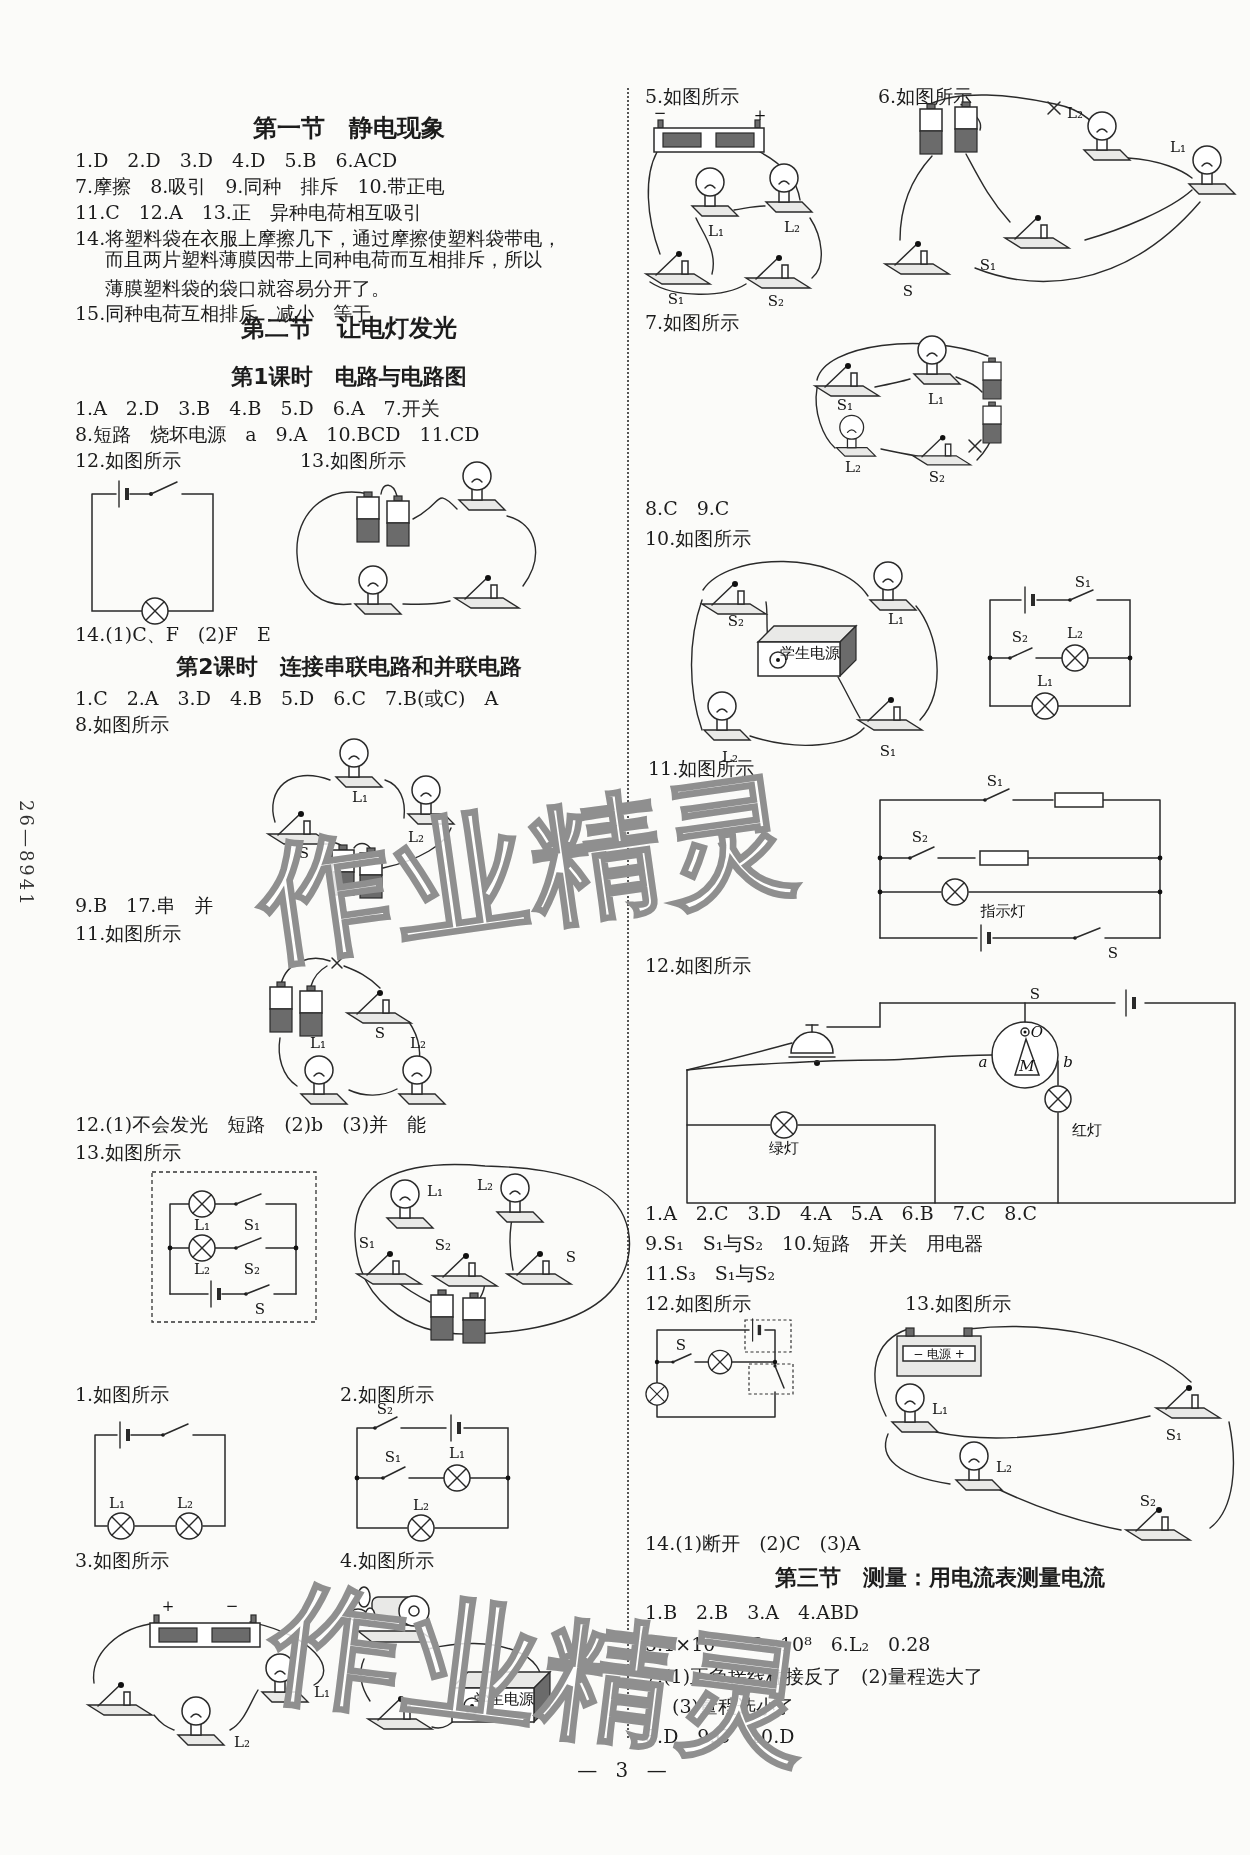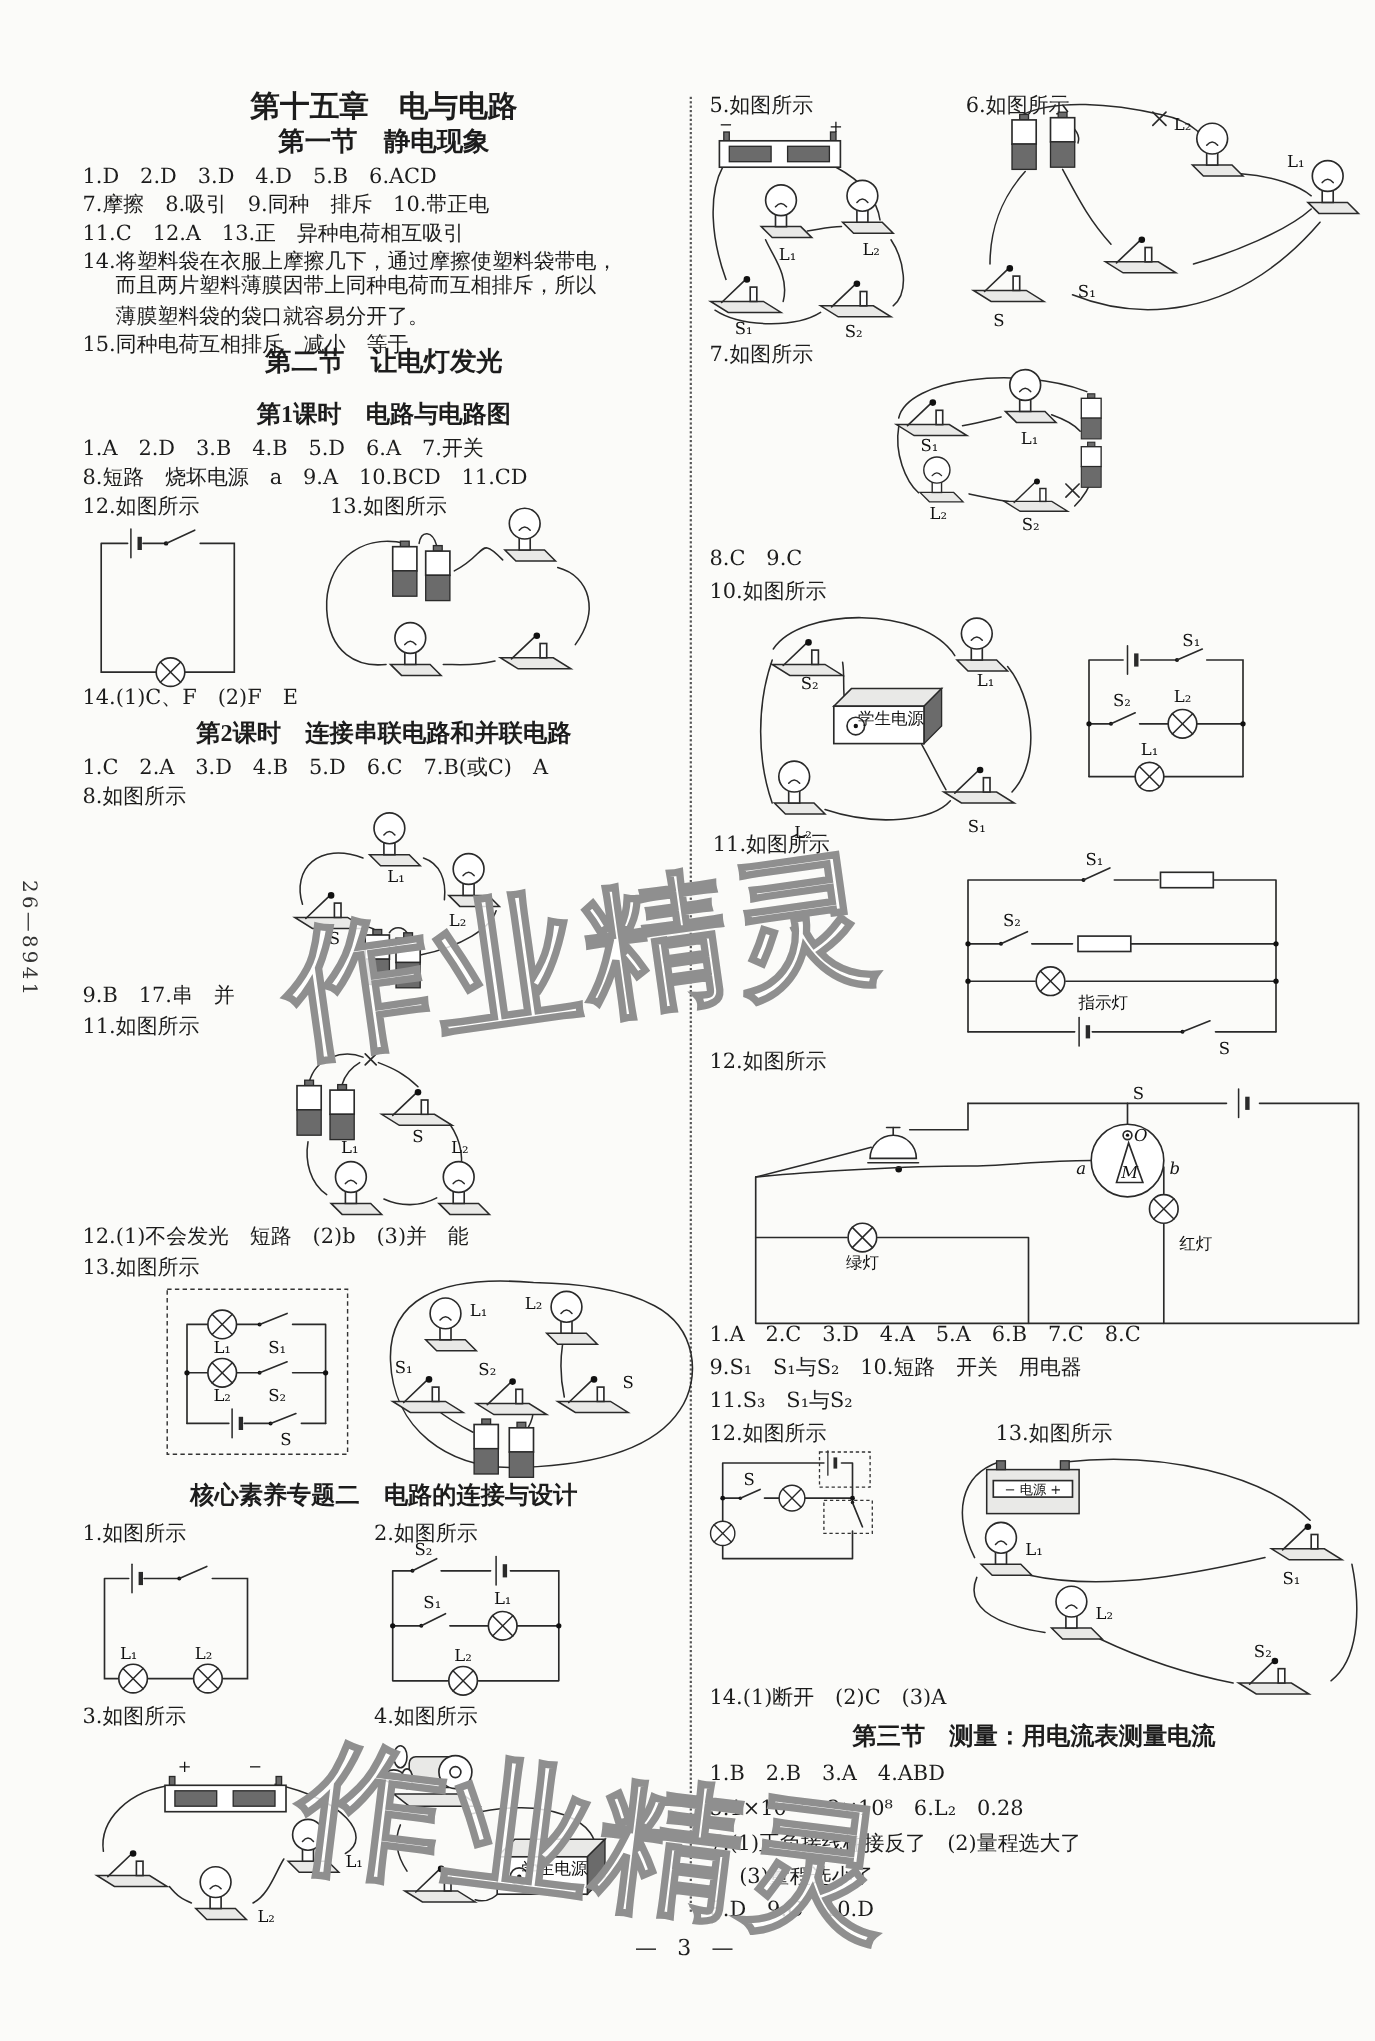--- a/index.html
+++ b/index.html
@@ -2,21 +2,21 @@
 <html><head>
 <meta charset="utf-8">
 <style>
   html,body{margin:0;padding:0;background:#e8e8e6;}
   .page{position:relative;width:1250px;height:1855px;background:#fbfbf9;margin:0 auto;overflow:hidden;
         font-family:"DejaVu Serif","Liberation Serif",serif;color:#1c1c1c;}
   .t{position:absolute;font-size:19px;line-height:25px;white-space:nowrap;}
   .tc{position:absolute;text-align:center;white-space:nowrap;font-family:"DejaVu Sans","Liberation Sans",sans-serif;font-weight:700;}
   .h1{font-size:27px;}
   .h2{font-size:24px;}
-  .h3{font-size:22px;font-family:Liberation Serif, serif;}
+  .h3{font-size:22px;}
   .divider{position:absolute;left:627px;top:88px;height:1650px;width:0;border-left:2px dotted #555;}
   .margin-code{position:absolute;left:16px;top:800px;writing-mode:vertical-lr;text-orientation:mixed;
                font-size:18px;letter-spacing:3px;color:#333;}
   .pagenum{position:absolute;left:540px;top:1758px;width:170px;text-align:center;font-size:20px;letter-spacing:6px;}
   .wm{position:absolute;font-family:"DejaVu Sans","Liberation Sans",sans-serif;font-weight:700;
       font-size:132px;letter-spacing:4px;color:rgba(255,255,255,0.82);
       -webkit-text-stroke:2.5px #8f8f8f;white-space:nowrap;z-index:6;}
   svg.diag{position:absolute;overflow:visible;}
   svg .w{fill:none;stroke:#2a2a2a;stroke-width:1.5;stroke-linecap:round;}
   svg .w2{fill:none;stroke:#2a2a2a;stroke-width:1.4;stroke-linecap:round;}
@@ -84,21 +84,20 @@
           <line class="w2" x1="-4" y1="-13" x2="-4" y2="13"></line>
           <line x1="4" y1="-6" x2="4" y2="6" stroke="#2a2a2a" stroke-width="4"></line>
         </g>
     </defs>
   </svg>
 
   <div class="margin-code">26—8941</div>
   <div class="divider"></div>
   <div class="pagenum">— 3 —</div>
 
-  <div class="tc h1" style="left:75px;top:78px;width:548px">第十五章　电与电路</div>
   <div class="tc h2" style="left:75px;top:112px;width:548px">第一节　静电现象</div>
 
   <div class="t" style="left:75px;top:148px">1.D　2.D　3.D　4.D　5.B　6.ACD</div>
   <div class="t" style="left:75px;top:174px">7.摩擦　8.吸引　9.同种　排斥　10.带正电</div>
   <div class="t" style="left:75px;top:200px">11.C　12.A　13.正　异种电荷相互吸引</div>
   <div class="t" style="left:75px;top:226px">14.将塑料袋在衣服上摩擦几下，通过摩擦使塑料袋带电，</div>
   <div class="t" style="left:105px;top:247px">而且两片塑料薄膜因带上同种电荷而互相排斥，所以</div>
   <div class="t" style="left:105px;top:276px">薄膜塑料袋的袋口就容易分开了。</div>
   <div class="t" style="left:75px;top:301px">15.同种电荷互相排斥　减小　等于</div>
 
@@ -208,21 +207,20 @@
     <use href="#d-switch" transform="translate(22,100)"></use>
     <text class="lbl" x="32" y="96">S₁</text>
     <use href="#d-switch" transform="translate(98,102)"></use>
     <text class="lbl" x="108" y="98">S₂</text>
     <use href="#d-switch" transform="translate(172,100)"></use>
     <text class="lbl" x="236" y="110">S</text>
     <use href="#d-batt" transform="translate(96,138)"></use>
     <use href="#d-batt" transform="translate(128,141)"></use>
   </svg>
 
-  <div class="tc h3" style="left:75px;top:1344px;width:548px">核心素养专题二　电路的连接与设计</div>
   <div class="t" style="left:75px;top:1382px">1.如图所示</div>
   <div class="t" style="left:340px;top:1382px">2.如图所示</div>
 
   <svg class="diag" style="left:85px;top:1410px" width="150" height="142" viewBox="0 0 150 142">
     <path class="w" d="M10,25 H32 M46,25 H78 M108,25 H140 V116 H118 M90,116 H50 M22,116 H10 V25"></path>
     <use href="#s-batt" transform="translate(39,25)"></use>
     <circle cx="78" cy="25" r="1.8" fill="#111"></circle>
       <line class="w" x1="78" y1="25" x2="103" y2="14"></line>
     <use href="#s-bulb" transform="translate(36,116)"></use>
     <use href="#s-bulb" transform="translate(104,116)"></use>

